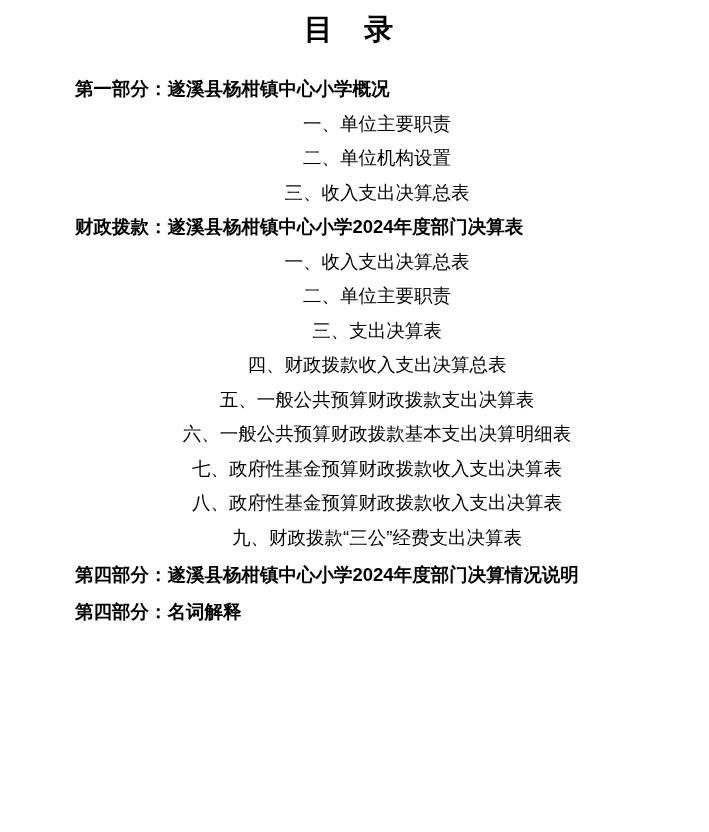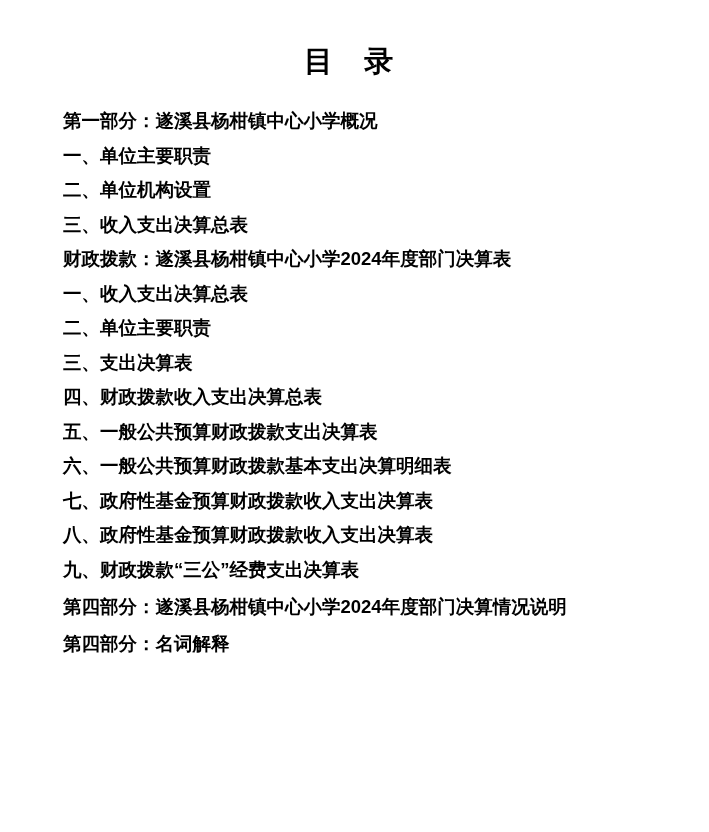--- a/index.html
+++ b/index.html
@@ -19,43 +19,44 @@
     height: 832px;
     box-sizing: border-box;
     padding: 0;
     position: relative;
   }
   .doc-title {
     text-align: center;
     font-size: 29px;
     font-weight: bold;
     letter-spacing: 12px;
-    margin-top: 42px;
+    margin-top: 10px;
     margin-bottom: 30px;
     font-family: "Liberation Serif", "DejaVu Serif", serif;
   }
   .toc {
-    padding: 0 30px 0 27px;
+    padding: 0 30px 0 39px;
   }
   .toc-entry {
     font-size: 18.5px;
     line-height: 1.0;
     margin-bottom: 16px;
     font-family: "Liberation Sans", "DejaVu Sans", sans-serif;
     white-space: nowrap;
   }
   .toc-entry.level-1 {
     font-weight: bold;
     text-indent: 36px;
     font-size: 18.5px;
   }
   .toc-entry.level-2 {
-    font-weight: bold;
+    font-weight: normal;
     text-indent: 36px;
     font-size: 18.5px;
+    text-align: center;
   }
   .toc-entry.wrap {
     white-space: normal;
     line-height: 1.28;
   }
 </style>
 </head>
 <body>
 
 <div class="page">

